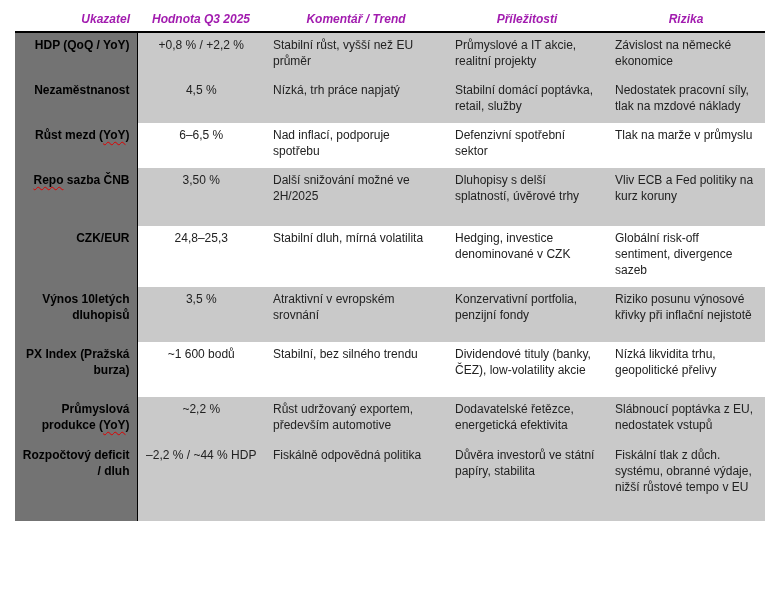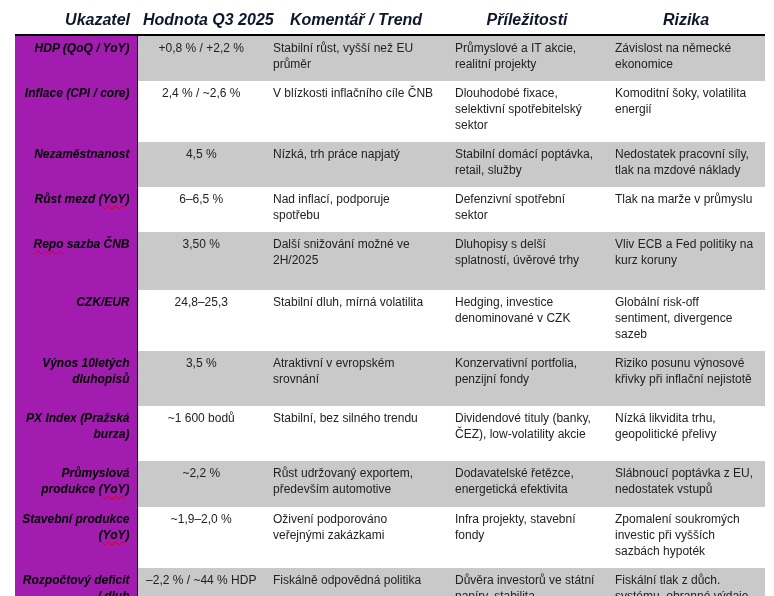--- a/index.html
+++ b/index.html
@@ -22,46 +22,45 @@
     table-layout: fixed;
     width: 750px;
   }
   col.c1 { width: 122px; }
   col.c2 { width: 128px; }
   col.c3 { width: 182px; }
   col.c4 { width: 160px; }
   col.c5 { width: 158px; }
 
   thead th {
-    font-size: 16px;
+    font-size: 12px;
     font-weight: bold;
     font-style: italic;
-    color: #0f172a;
+    color: #a21caf;
     border-bottom: 2px solid #000;
     padding: 3px 6px 5px 6px;
     vertical-align: bottom;
     text-align: center;
     height: 15px;
     white-space: nowrap;
   }
   thead th.h-ind { text-align: right; padding-right: 7px; }
 
   tbody td {
     vertical-align: top;
     font-size: 12px;
     line-height: 16px;
     color: var(--text-color, #222);
     padding: 4px 8px 9px 8px;
   }
   td.c-ind {
     text-align: right;
     font-weight: bold;
-    font-style: italic;
     color: #000;
-    background: #a21caf;
+    background: #737373;
     padding: 4px 7px 3px 2px;
   }
   tbody td.c-val {
     border-left: 1.5px solid #000;
     text-align: center;
     font-weight: normal;
     white-space: nowrap;
     padding: 4px 2px 3px 2px;
   }
   tr.shaded td.c-val,
@@ -100,27 +99,20 @@
       </tr>
     </thead>
     <tbody>
         <tr class="shaded" style="height: 42px;">
           <td class="c-ind"><span>HDP (QoQ / YoY)</span></td>
           <td class="c-val">+0,8 % / +2,2 %</td>
           <td class="c-com">Stabilní růst, vyšší než EU průměr</td>
           <td class="c-opp">Průmyslové a IT akcie, realitní projekty</td>
           <td class="c-risk">Závislost na německé ekonomice</td>
         </tr>
-        <tr style="height: 48px;">
-          <td class="c-ind"><span>Inflace (CPI / core)</span></td>
-          <td class="c-val">2,4 % / ~2,6 %</td>
-          <td class="c-com">V blízkosti inflačního cíle ČNB</td>
-          <td class="c-opp">Dlouhodobé fixace, selektivní spotřebitelský sektor</td>
-          <td class="c-risk">Komoditní šoky, volatilita energií</td>
-        </tr>
         <tr class="shaded" style="height: 31px; margin-top: 12px;">
           <td class="c-ind"><span>Nezaměstnanost</span></td>
           <td class="c-val">4,5 %</td>
           <td class="c-com">Nízká, trh práce napjatý</td>
           <td class="c-opp">Stabilní domácí poptávka, retail, služby</td>
           <td class="c-risk">Nedostatek pracovní síly, tlak na mzdové náklady</td>
         </tr>
         <tr style="height: 42px;">
           <td class="c-ind"><span>Růst mezd (</span><span class="squiggle">YoY</span><span>)</span></td>
           <td class="c-val">6–6,5 %</td>
@@ -156,27 +148,20 @@
           <td class="c-opp">Dividendové tituly (banky, ČEZ), low-volatility akcie</td>
           <td class="c-risk">Nízká likvidita trhu, geopolitické přelivy</td>
         </tr>
         <tr class="shaded" style="height: 46px;">
           <td class="c-ind"><span>Průmyslová produkce (</span><span class="squiggle">YoY</span><span>)</span></td>
           <td class="c-val">~2,2 %</td>
           <td class="c-com">Růst udržovaný exportem, především automotive</td>
           <td class="c-opp">Dodavatelské řetězce, energetická efektivita</td>
           <td class="c-risk">Slábnoucí poptávka z EU, nedostatek vstupů</td>
         </tr>
-        <tr style="height: 49px;">
-          <td class="c-ind"><span>Stavební produkce (</span><span class="squiggle">YoY</span><span>)</span></td>
-          <td class="c-val">~1,9–2,0 %</td>
-          <td class="c-com">Oživení podporováno veřejnými zakázkami</td>
-          <td class="c-opp">Infra projekty, stavební fondy</td>
-          <td class="c-risk">Zpomalení soukromých investic při vyšších sazbách hypoték</td>
-        </tr>
         <tr class="shaded" style="height: 78px;">
           <td class="c-ind"><span>Rozpočtový deficit / dluh</span></td>
           <td class="c-val">–2,2 % / ~44 % HDP</td>
           <td class="c-com">Fiskálně odpovědná politika</td>
           <td class="c-opp">Důvěra investorů ve státní papíry, stabilita</td>
           <td class="c-risk">Fiskální tlak z důch. systému, obranné výdaje, nižší růstové tempo v EU</td>
         </tr>
       </tbody>
   </table>
 </div>

